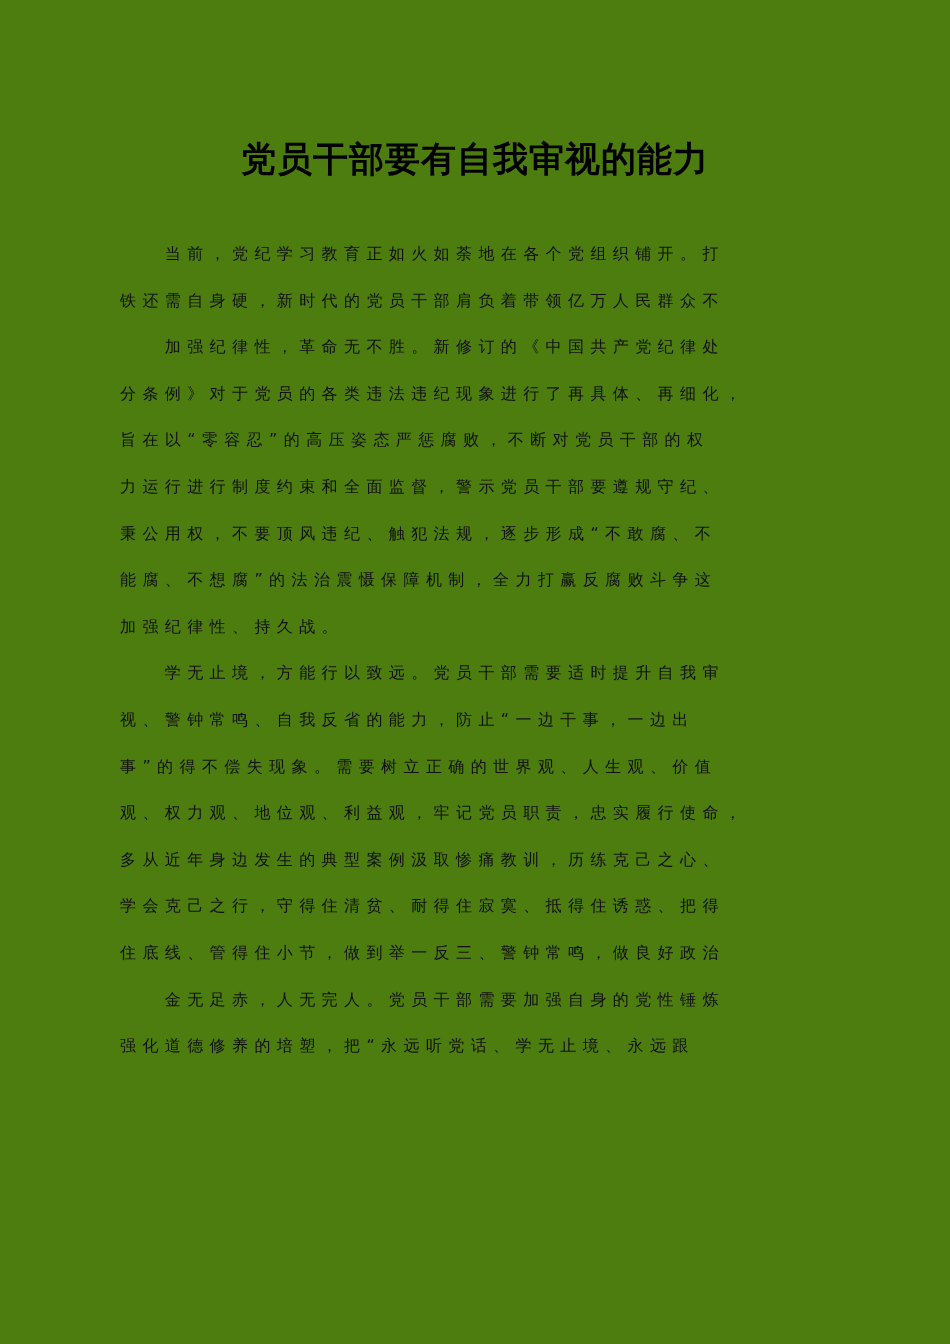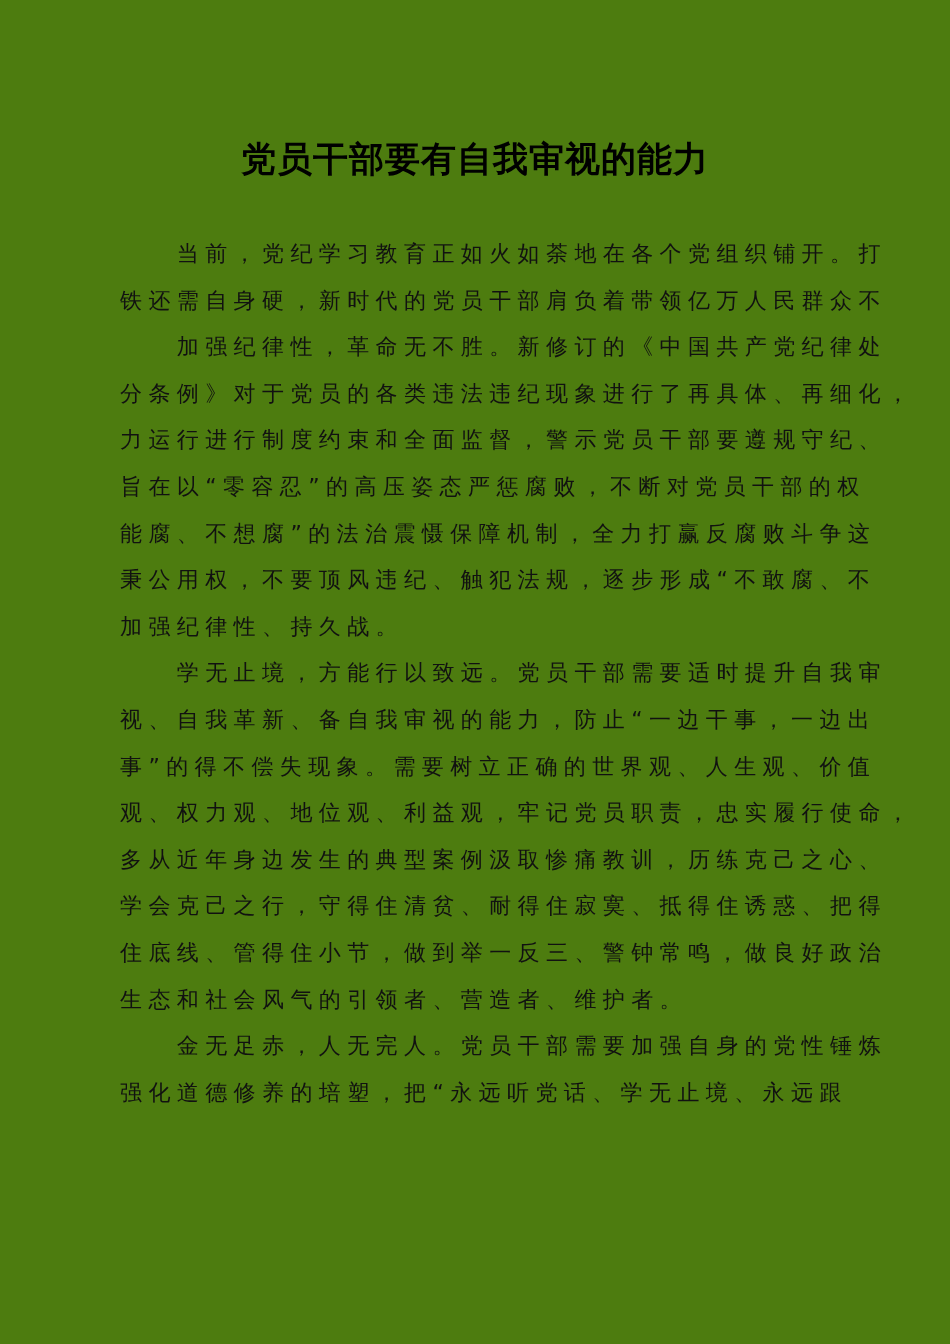--- a/index.html
+++ b/index.html
@@ -7,55 +7,54 @@
   .page { position: absolute; left: 0; top: 0; width: 950px; height: 1344px; background: #4d7c0f; }
   .title {
     position: absolute; left: 0; top: 134px; width: 950px; text-align: center;
     font-family: "DejaVu Serif", "Liberation Serif", serif;
     font-weight: bold; font-size: 35px; line-height: 50px; color: #000;
     letter-spacing: 1px;
   }
   .body {
     position: absolute; left: 120px; top: 231px; width: 712px;
     font-family: "DejaVu Sans", "Liberation Sans", sans-serif;
-    font-size: 22px; color: #111;
+    font-size: 16px; color: #111;
   }
   .line {
     display: block; height: 46.6px; line-height: 46.6px; white-space: nowrap;
     letter-spacing: 6.4px;
   }
 </style>
 </head>
 <body>
 
 <div class="page">
   <div class="title">党员干部要有自我审视的能力</div>
 
   <div class="body">
     <div>
       <span class="line">　　当前，党纪学习教育正如火如荼地在各个党组织铺开。打</span>
       <span class="line">铁还需自身硬，新时代的党员干部肩负着带领亿万人民群众不</span>
     </div>
     <div>
       <span class="line">　　加强纪律性，革命无不胜。新修订的《中国共产党纪律处</span>
       <span class="line">分条例》对于党员的各类违法违纪现象进行了再具体、再细化，</span>
+      <span class="line">旨在以“零容忍”的高压姿态严惩腐败，不断对党员干部的权</span>
       <span class="line">力运行进行制度约束和全面监督，警示党员干部要遵规守纪、</span>
-      <span class="line">旨在以“零容忍”的高压姿态严惩腐败，不断对党员干部的权</span>
+      <span class="line">秉公用权，不要顶风违纪、触犯法规，逐步形成“不敢腐、不</span>
       <span class="line">能腐、不想腐”的法治震慑保障机制，全力打赢反腐败斗争这</span>
-      <span class="line">秉公用权，不要顶风违纪、触犯法规，逐步形成“不敢腐、不</span>
       <span class="line">加强纪律性、持久战。</span>
     </div>
     <div>
       <span class="line">　　学无止境，方能行以致远。党员干部需要适时提升自我审</span>
-      <span class="line">视、自我革新、备自我审视的能力，防止“一边干事，一边出</span>
+      <span class="line">视、警钟常鸣、自我反省的能力，防止“一边干事，一边出</span>
       <span class="line">事”的得不偿失现象。需要树立正确的世界观、人生观、价值</span>
       <span class="line">观、权力观、地位观、利益观，牢记党员职责，忠实履行使命，</span>
       <span class="line">多从近年身边发生的典型案例汲取惨痛教训，历练克己之心、</span>
       <span class="line">学会克己之行，守得住清贫、耐得住寂寞、抵得住诱惑、把得</span>
       <span class="line">住底线、管得住小节，做到举一反三、警钟常鸣，做良好政治</span>
-      <span class="line">生态和社会风气的引领者、营造者、维护者。</span>
     </div>
     <div>
       <span class="line">　　金无足赤，人无完人。党员干部需要加强自身的党性锤炼</span>
       <span class="line">强化道德修养的培塑，把“永远听党话、学无止境、永远跟</span>
     </div>
   </div>
 </div>
 
 </body></html>

